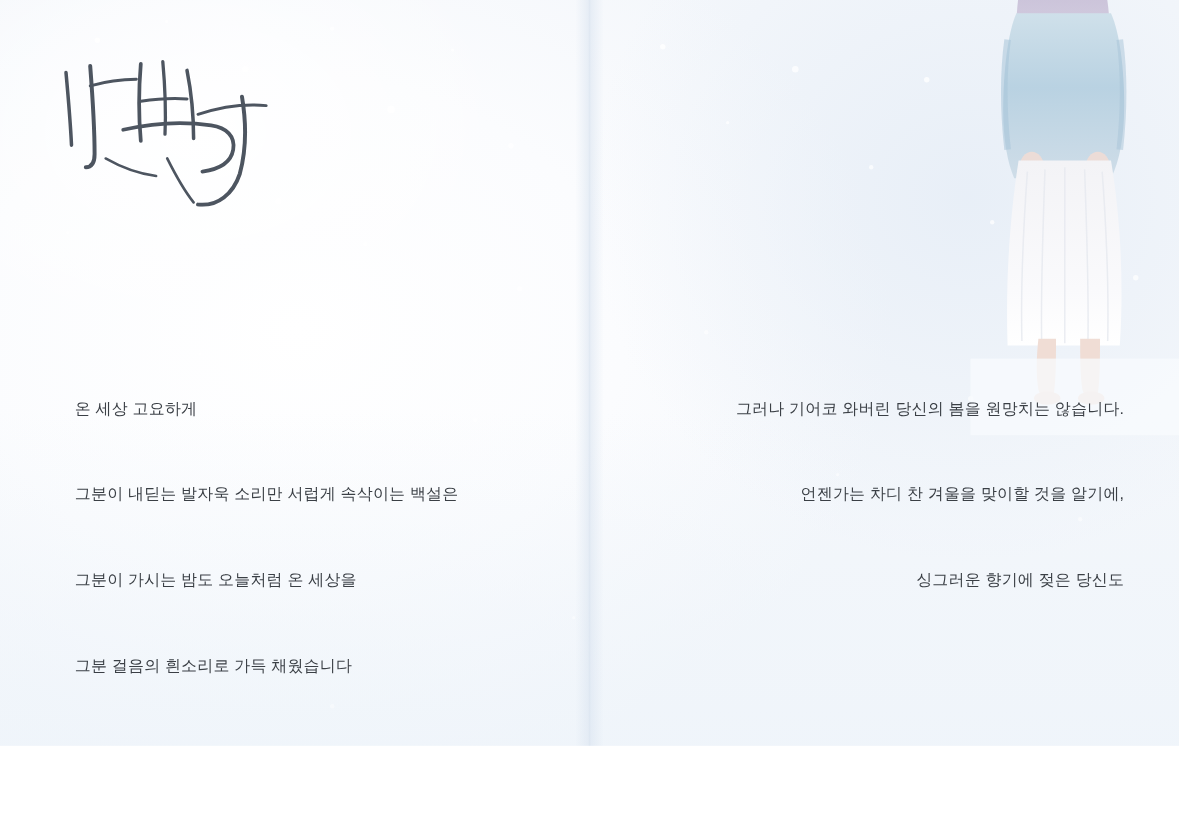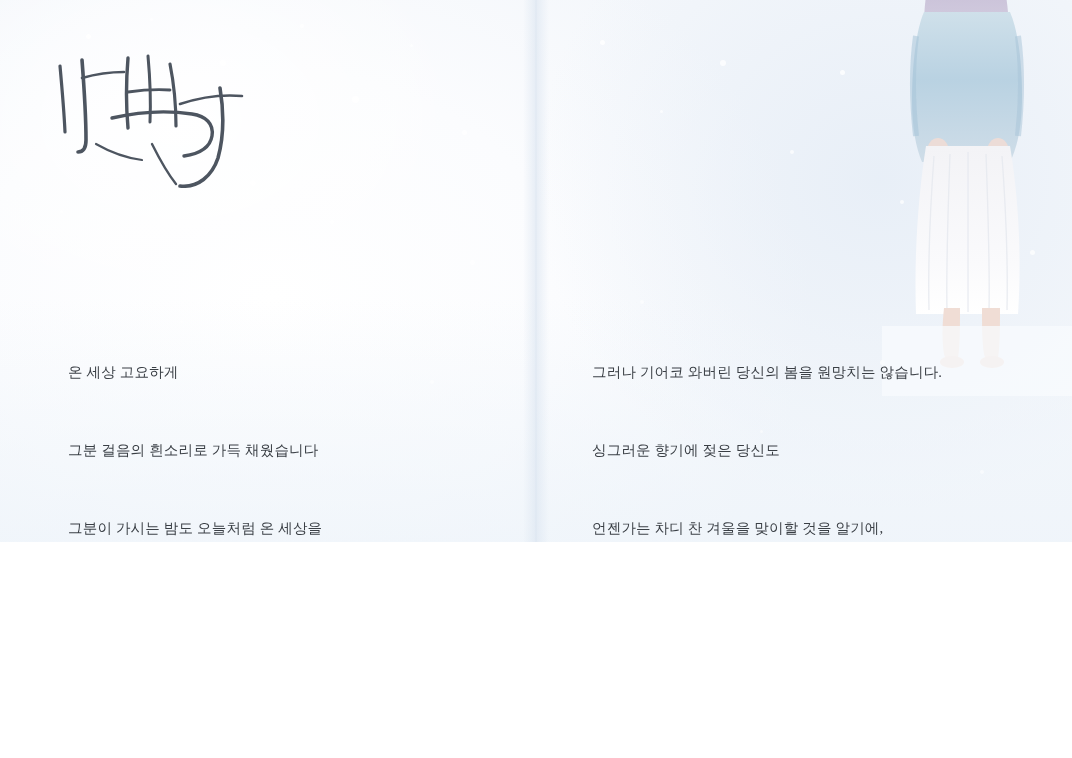--- a/index.html
+++ b/index.html
@@ -10,26 +10,25 @@
     width: 1072px;
     height: 758px;
     overflow: hidden;
     font-family: "Liberation Sans", sans-serif;
     background: #ffffff;
   }
 
   #page {
     position: relative;
     width: 1072px;
-    height: 542px;
+    height: 678px;
     background:
       radial-gradient(ellipse 540px 420px at 270px 300px, #ffffff 0%, #fbfcfe 55%, #f4f7fb 100%),
       linear-gradient(180deg, #eef3f9 0%, #f7fafd 40%, #f9fbfd 100%);
     overflow: hidden;
-    font-family: Liberation Serif, serif;
   }
 
   
   .atmos {
     position: absolute;
     inset: 0;
     pointer-events: none;
   }
   .atmos.left-glow {
     background: radial-gradient(ellipse 420px 300px at 180px 120px, rgba(255,255,255,0.95) 0%, rgba(255,255,255,0) 70%);
@@ -84,21 +83,21 @@
     left: 68px;
     top: 255px;
     width: 430px;
   }
   #right-column {
     left: 592px;
     top: 255px;
     width: 430px;
   }
   .stanza { margin: 0 0 26px 0; }
-  .stanza:last-child { margin-bottom: 0; }
+  .stanza:last-child { margin-bottom: 0; text-align: right; }
   .line { display: block; }
 
   
   #figure {
     position: absolute;
     right: 0;
     top: -4px;
     width: 190px;
     height: 400px;
     pointer-events: none;
@@ -225,36 +224,37 @@
       <ellipse cx="110" cy="366" rx="12" ry="6" fill="#ecd6cd"></ellipse>
 
       <rect x="0" y="330" width="190" height="70" fill="#f8fbfd" opacity="0.75"></rect>
       <rect x="0" y="0" width="190" height="400" fill="url(#fadeTop)"></rect>
     </svg>
   </div>
 
   <div class="column" id="left-column">
     <p class="stanza">
       <span class="line">온 세상 고요하게</span>
+      <span class="line">그분이 내딛는 발자욱 소리만 서럽게 속삭이는 백설은</span>
+      <span class="line">그분이 가시는 밤도 오늘처럼 온 세상을</span>
       <span class="line">그분 걸음의 흰소리로 가득 채웠습니다</span>
-      <span class="line">그분이 가시는 밤도 오늘처럼 온 세상을</span>
     </p>
     <p class="stanza">
       
       
       
       
     </p>
     
   </div>
 
   <div class="column" id="right-column">
     <p class="stanza">
       <span class="line">그러나 기어코 와버린 당신의 봄을 원망치는 않습니다.</span>
+      <span class="line">언젠가는 차디 찬 겨울을 맞이할 것을 알기에,</span>
       <span class="line">싱그러운 향기에 젖은 당신도</span>
-      <span class="line">언젠가는 차디 찬 겨울을 맞이할 것을 알기에,</span>
     </p>
     
   </div>
 
   <div id="bottom-rule"></div>
 
 </div>
 
 </body></html>

